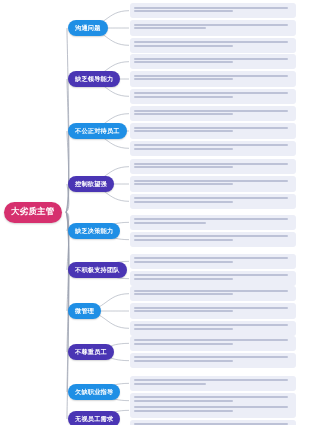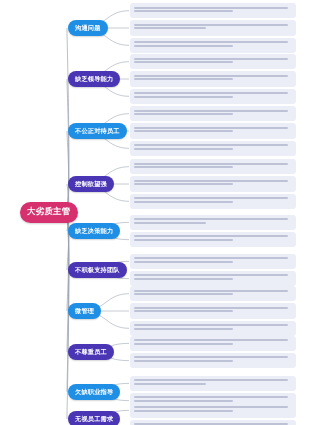--- a/index.html
+++ b/index.html
@@ -95,21 +95,21 @@
       <path d="M 82 352 C 106 352, 106 343.35, 129 343.35" fill="none" stroke="#9aa0ae" stroke-width="0.75" opacity=".75"></path>
       <path d="M 82 352 C 106 352, 106 360.65000000000003, 129 360.65000000000003" fill="none" stroke="#9aa0ae" stroke-width="0.75" opacity=".75"></path>
       <path d="M 66 212 C 72 226.4, 66.55 392, 67 392" fill="none" stroke="#9aa0ae" stroke-width="0.9" opacity=".75"></path>
       <path d="M 82 392 C 106 392, 106 383.35, 129 383.35" fill="none" stroke="#9aa0ae" stroke-width="0.75" opacity=".75"></path>
       <path d="M 82 392 C 106 392, 106 400.65000000000003, 129 400.65000000000003" fill="none" stroke="#9aa0ae" stroke-width="0.75" opacity=".75"></path>
       <path d="M 66 212 C 72 228.56, 66.55 419, 67 419" fill="none" stroke="#9aa0ae" stroke-width="0.9" opacity=".75"></path>
       <path d="M 82 419 C 106 419, 106 410.35, 129 410.35" fill="none" stroke="#9aa0ae" stroke-width="0.75" opacity=".75"></path>
       <path d="M 82 419 C 106 419, 106 427.65000000000003, 129 427.65000000000003" fill="none" stroke="#9aa0ae" stroke-width="0.75" opacity=".75"></path>
     </svg>
   <div id="nodes">
-      <div class="node root" style="left: 20px; top: 201.5px;">大劣质主管</div>
+      <div class="node root" style="left: 4px; top: 201.5px;">大劣质主管</div>
       <div class="node branch blue" style="left: 68px; top: 20px;">沟通问题</div>
       <div class="leaf" style="left: 130px; top: 2.95px; width: 166px; height: 15.5px;">
         <span class="ln s1"></span>
         <span class="ln s3"></span>
       </div>
       <div class="leaf" style="left: 130px; top: 20.25px; width: 166px; height: 15.5px;">
         <span class="ln s1"></span>
         <span class="ln s4"></span>
       </div>
       <div class="leaf" style="left: 130px; top: 37.55px; width: 166px; height: 15.5px;">

